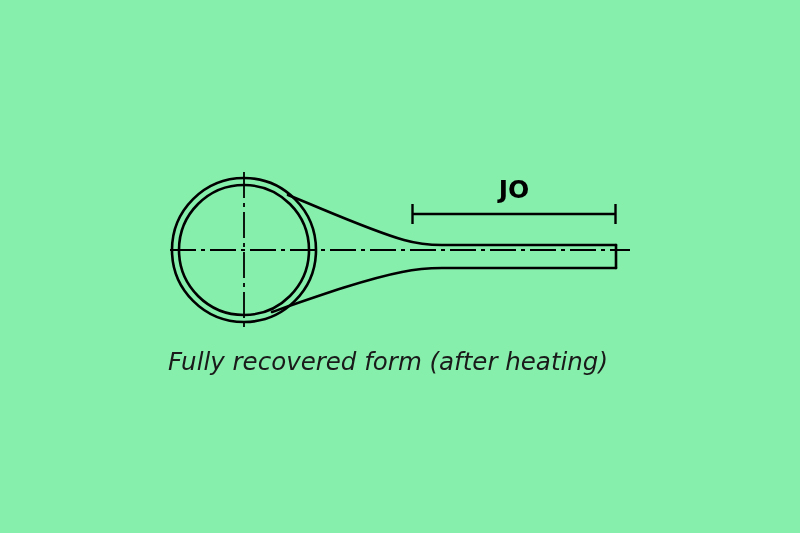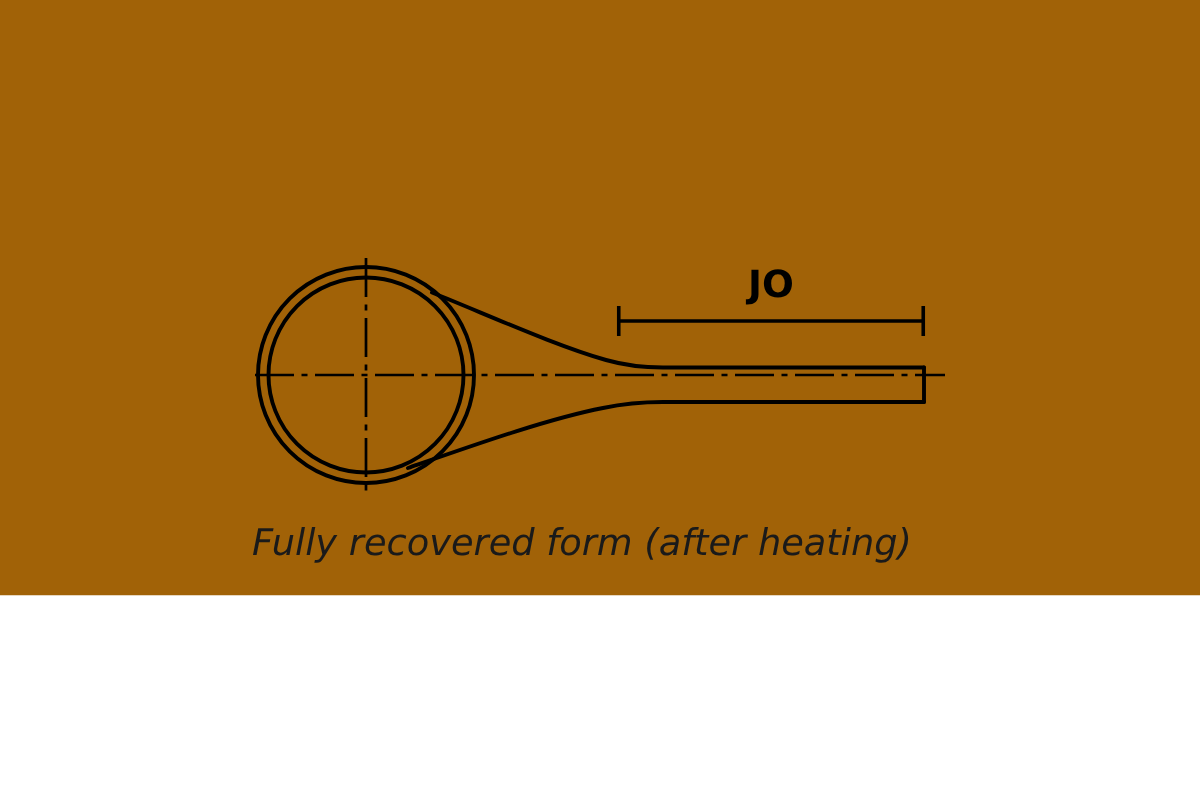--- a/index.html
+++ b/index.html
@@ -3,22 +3,22 @@
 <meta charset="utf-8">
 <style>
   html, body {
     margin: 0;
     padding: 0;
     background: #ffffff;
   }
   #stage {
     position: relative;
     width: 800px;
-    height: 397px;
-    background: #a16207;
+    height: 533px;
+    background: #86efac;
     overflow: hidden;
     font-family: "DejaVu Sans", sans-serif;
   }
   #drawing {
     position: absolute;
     left: 0;
     top: 0;
     width: 800px;
     height: 533px;
     display: block;

